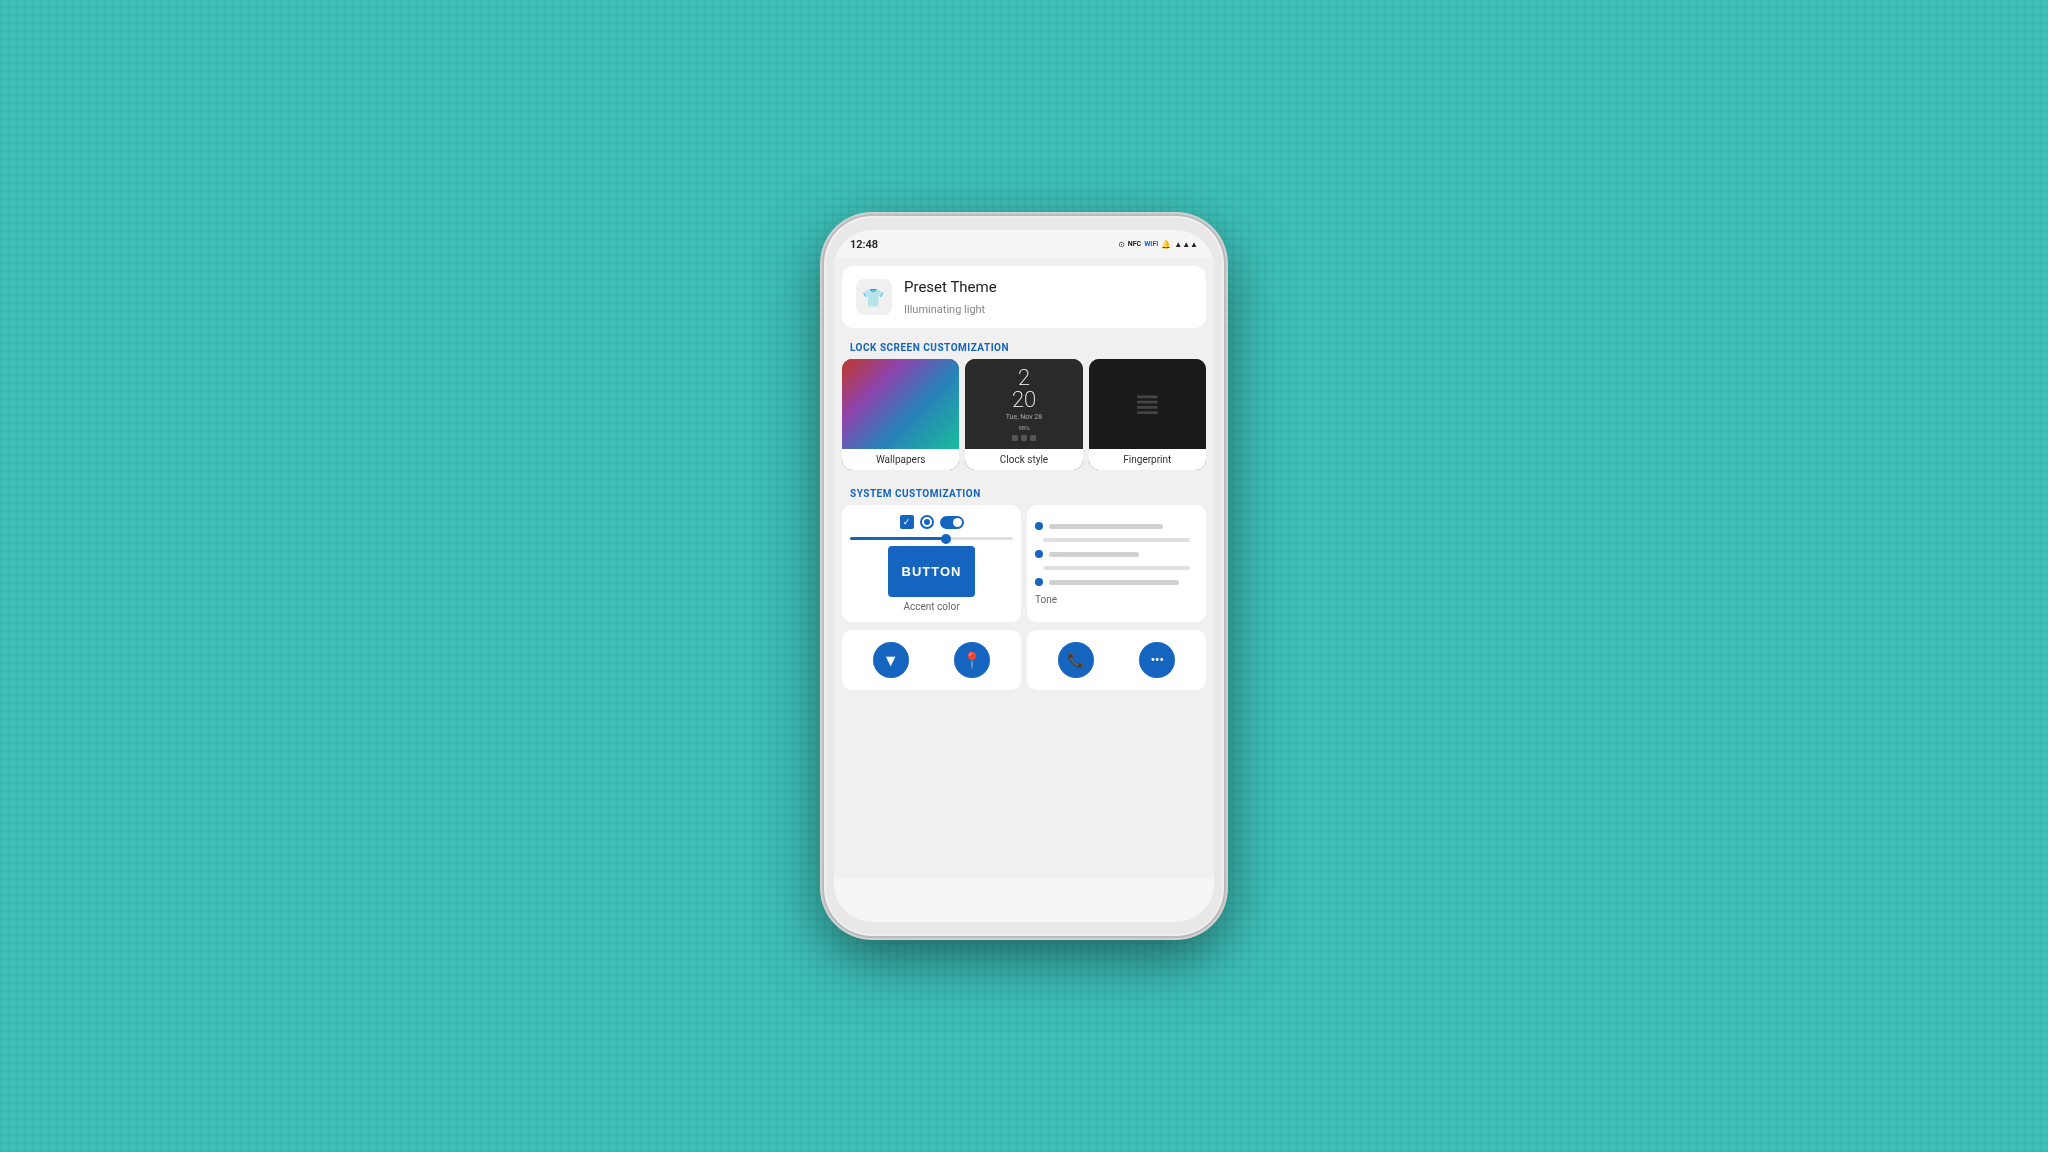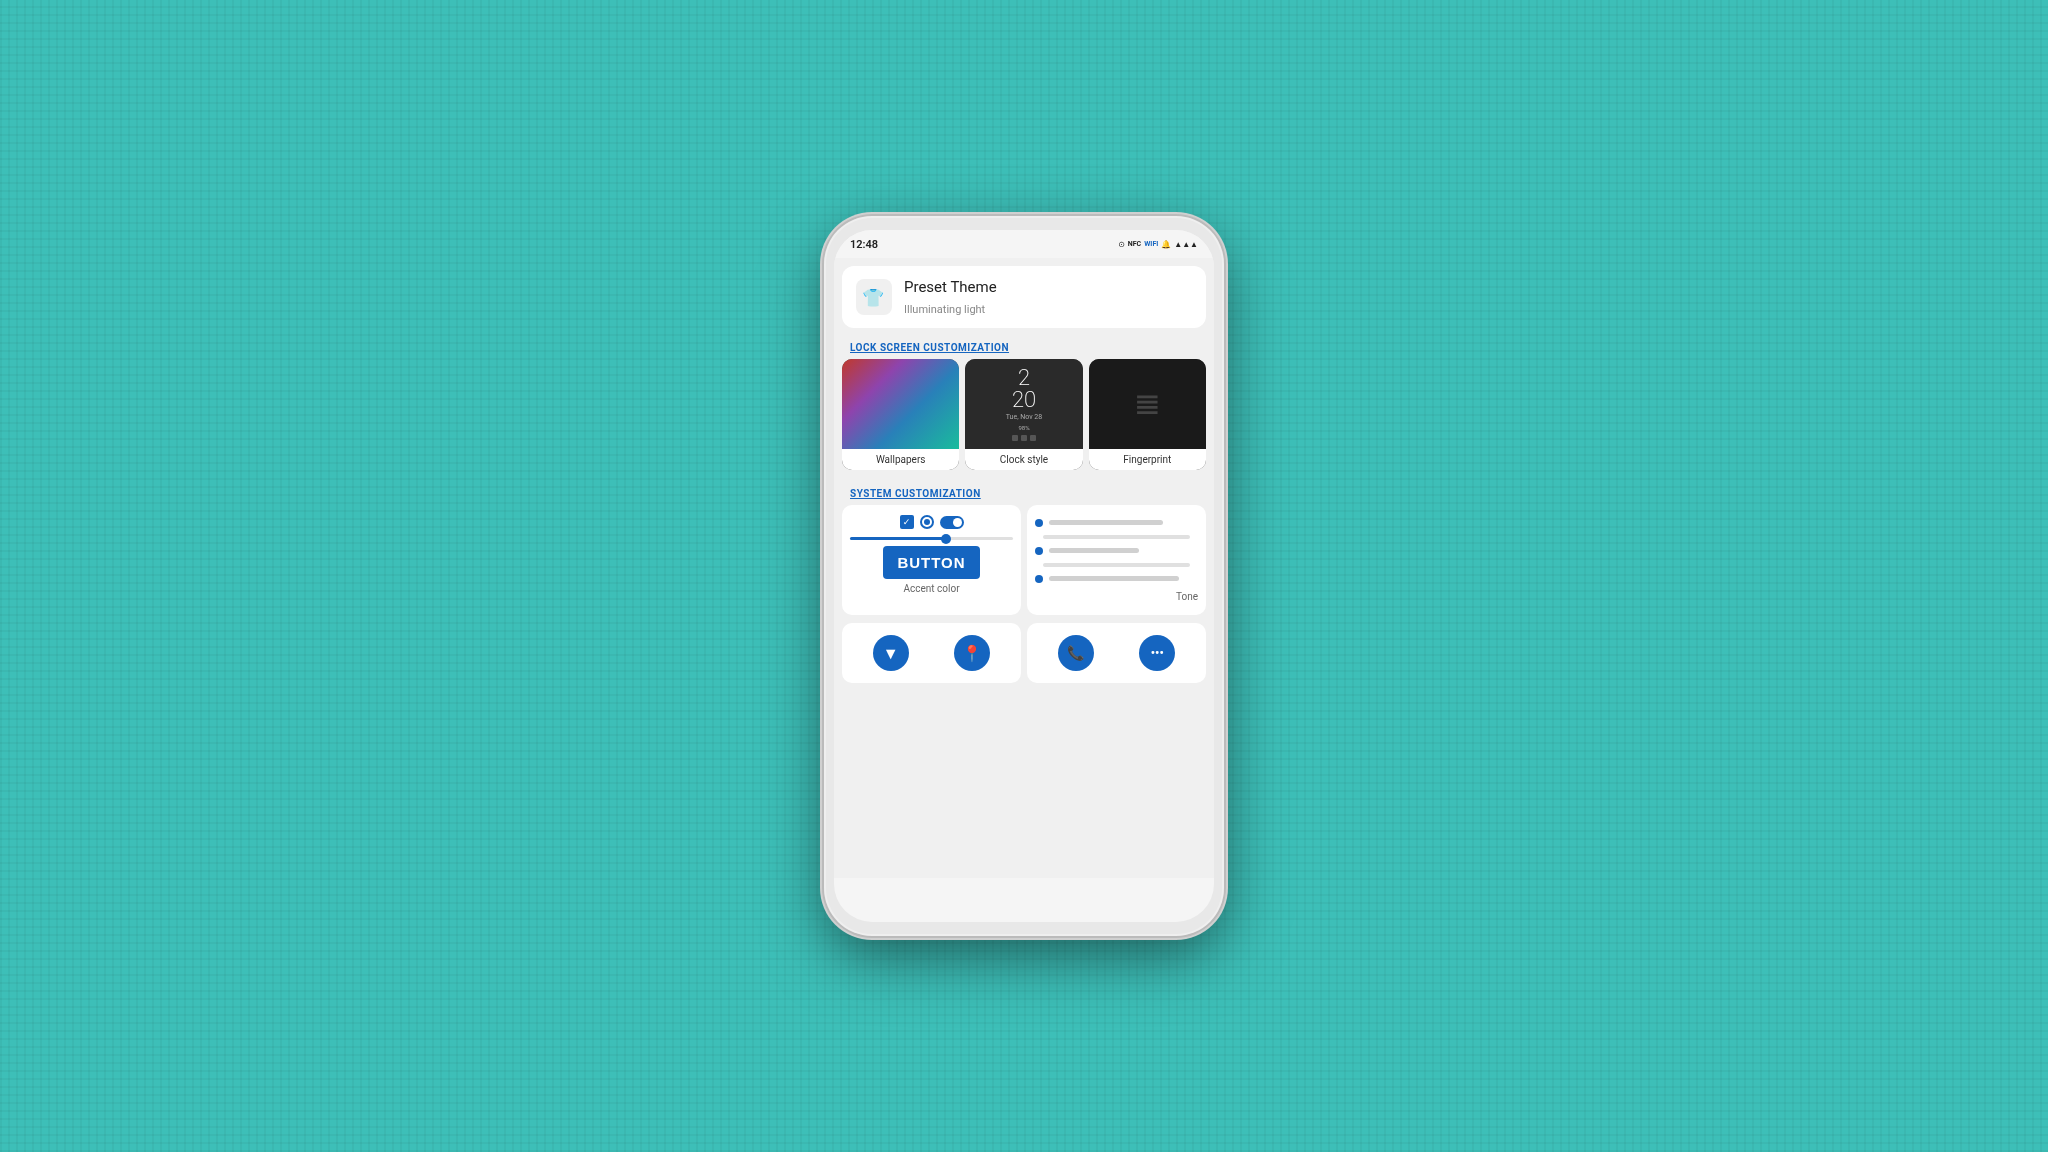--- a/index.html
+++ b/index.html
@@ -157,21 +157,20 @@
       margin-top: 7px;
     }
 
     
     .section-header {
       padding: 10px 16px 6px;
       font-size: 10px;
       font-weight: 700;
       color: #1565c0;
       letter-spacing: 0.5px;
-      text-decoration: underline;
     }
 
     
     .lock-screen-grid {
       display: flex;
       gap: 6px;
       padding: 0 8px 8px;
       overflow-x: hidden;
     }
     .lock-card {
@@ -338,23 +337,23 @@
       border-radius: 50%;
       background: #1565c0;
       top: -3.5px;
       left: 56%;
     }
     .accent-button {
       background: #1565c0;
       color: #fff;
       border: none;
       border-radius: 4px;
-      font-size: 15px;
+      font-size: 13px;
       font-weight: 700;
-      padding: 8px 14px;
+      padding: 18px 14px;
       letter-spacing: 1px;
       cursor: pointer;
     }
     .card-label {
       font-size: 10px;
       color: #666;
       margin-top: 4px;
       text-align: center;
     }
 
@@ -378,21 +377,21 @@
       flex-shrink: 0;
     }
     .tone-bar {
       height: 5px;
       border-radius: 3px;
       background: #d0d0d0;
     }
     .tone-label {
       font-size: 10px;
       color: #666;
-      text-align: right;
+      text-align: left;
     }
 
     
     .icon-grid {
       display: flex;
       gap: 6px;
       padding: 0 8px 8px;
     }
     .icon-card {
       flex: 1;

